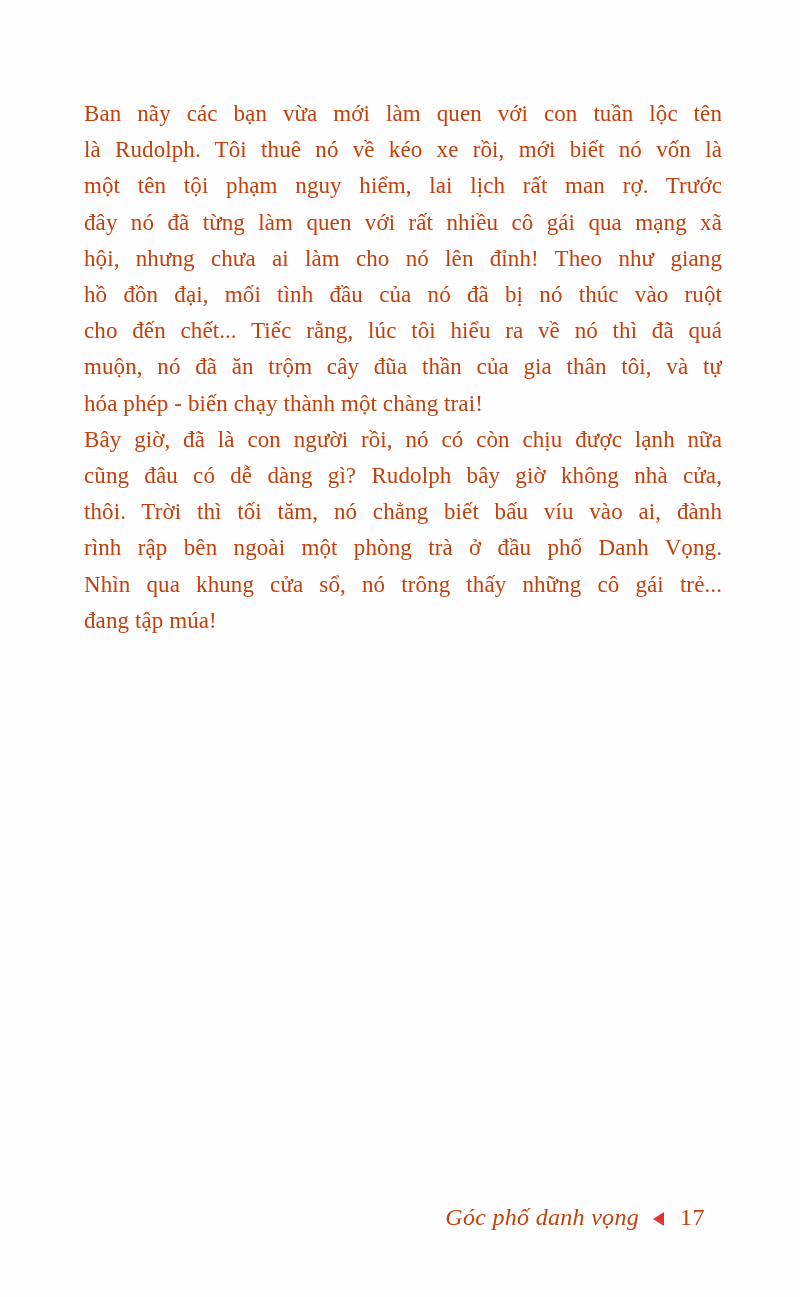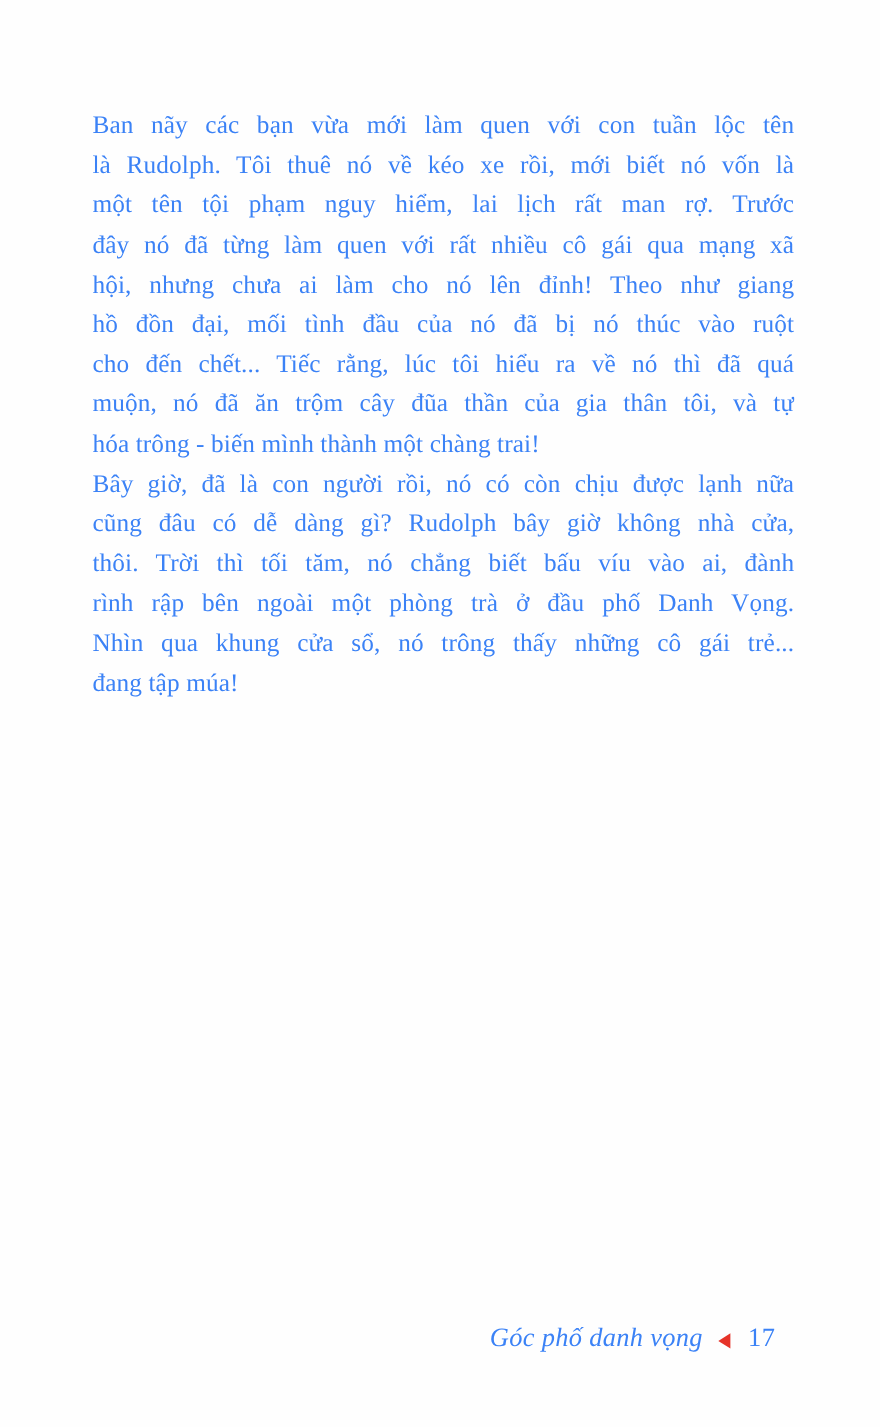--- a/index.html
+++ b/index.html
@@ -6,21 +6,21 @@
     margin: 0;
     padding: 0;
     background: #ffffff;
   }
   .page {
     position: relative;
     width: 800px;
     height: 1297px;
     background: #fefefe;
     font-family: "Liberation Serif", "DejaVu Serif", serif;
-    color: #3b82f6;
+    color: #c2410c;
     overflow: hidden;
   }
   .textblock {
     position: absolute;
     left: 84px;
     top: 96px;
     width: 638px;
     font-size: 23px;
     line-height: 36.2px;
     letter-spacing: 0.1px;
@@ -72,21 +72,21 @@
 
     <div class="paragraph">
       <div class="line">Ban nãy các bạn vừa mới làm quen với con tuần lộc tên</div>
       <div class="line">là Rudolph. Tôi thuê nó về kéo xe rồi, mới biết nó vốn là</div>
       <div class="line">một tên tội phạm nguy hiểm, lai lịch rất man rợ. Trước</div>
       <div class="line">đây nó đã từng làm quen với rất nhiều cô gái qua mạng xã</div>
       <div class="line">hội, nhưng chưa ai làm cho nó lên đỉnh! Theo như giang</div>
       <div class="line">hồ đồn đại, mối tình đầu của nó đã bị nó thúc vào ruột</div>
       <div class="line">cho đến chết... Tiếc rằng, lúc tôi hiểu ra về nó thì đã quá</div>
       <div class="line">muộn, nó đã ăn trộm cây đũa thần của gia thân tôi, và tự</div>
-      <div class="line last">hóa trông - biến mình thành một chàng trai!</div>
+      <div class="line last">hóa phép - biến chạy thành một chàng trai!</div>
     </div>
 
     <div class="paragraph">
       <div class="line">Bây giờ, đã là con người rồi, nó có còn chịu được lạnh nữa</div>
       <div class="line">cũng đâu có dễ dàng gì? Rudolph bây giờ không nhà cửa,</div>
       <div class="line">thôi. Trời thì tối tăm, nó chẳng biết bấu víu vào ai, đành</div>
       <div class="line">rình rập bên ngoài một phòng trà ở đầu phố Danh Vọng.</div>
       <div class="line">Nhìn qua khung cửa sổ, nó trông thấy những cô gái trẻ...</div>
       <div class="line last">đang tập múa!</div>
     </div>

